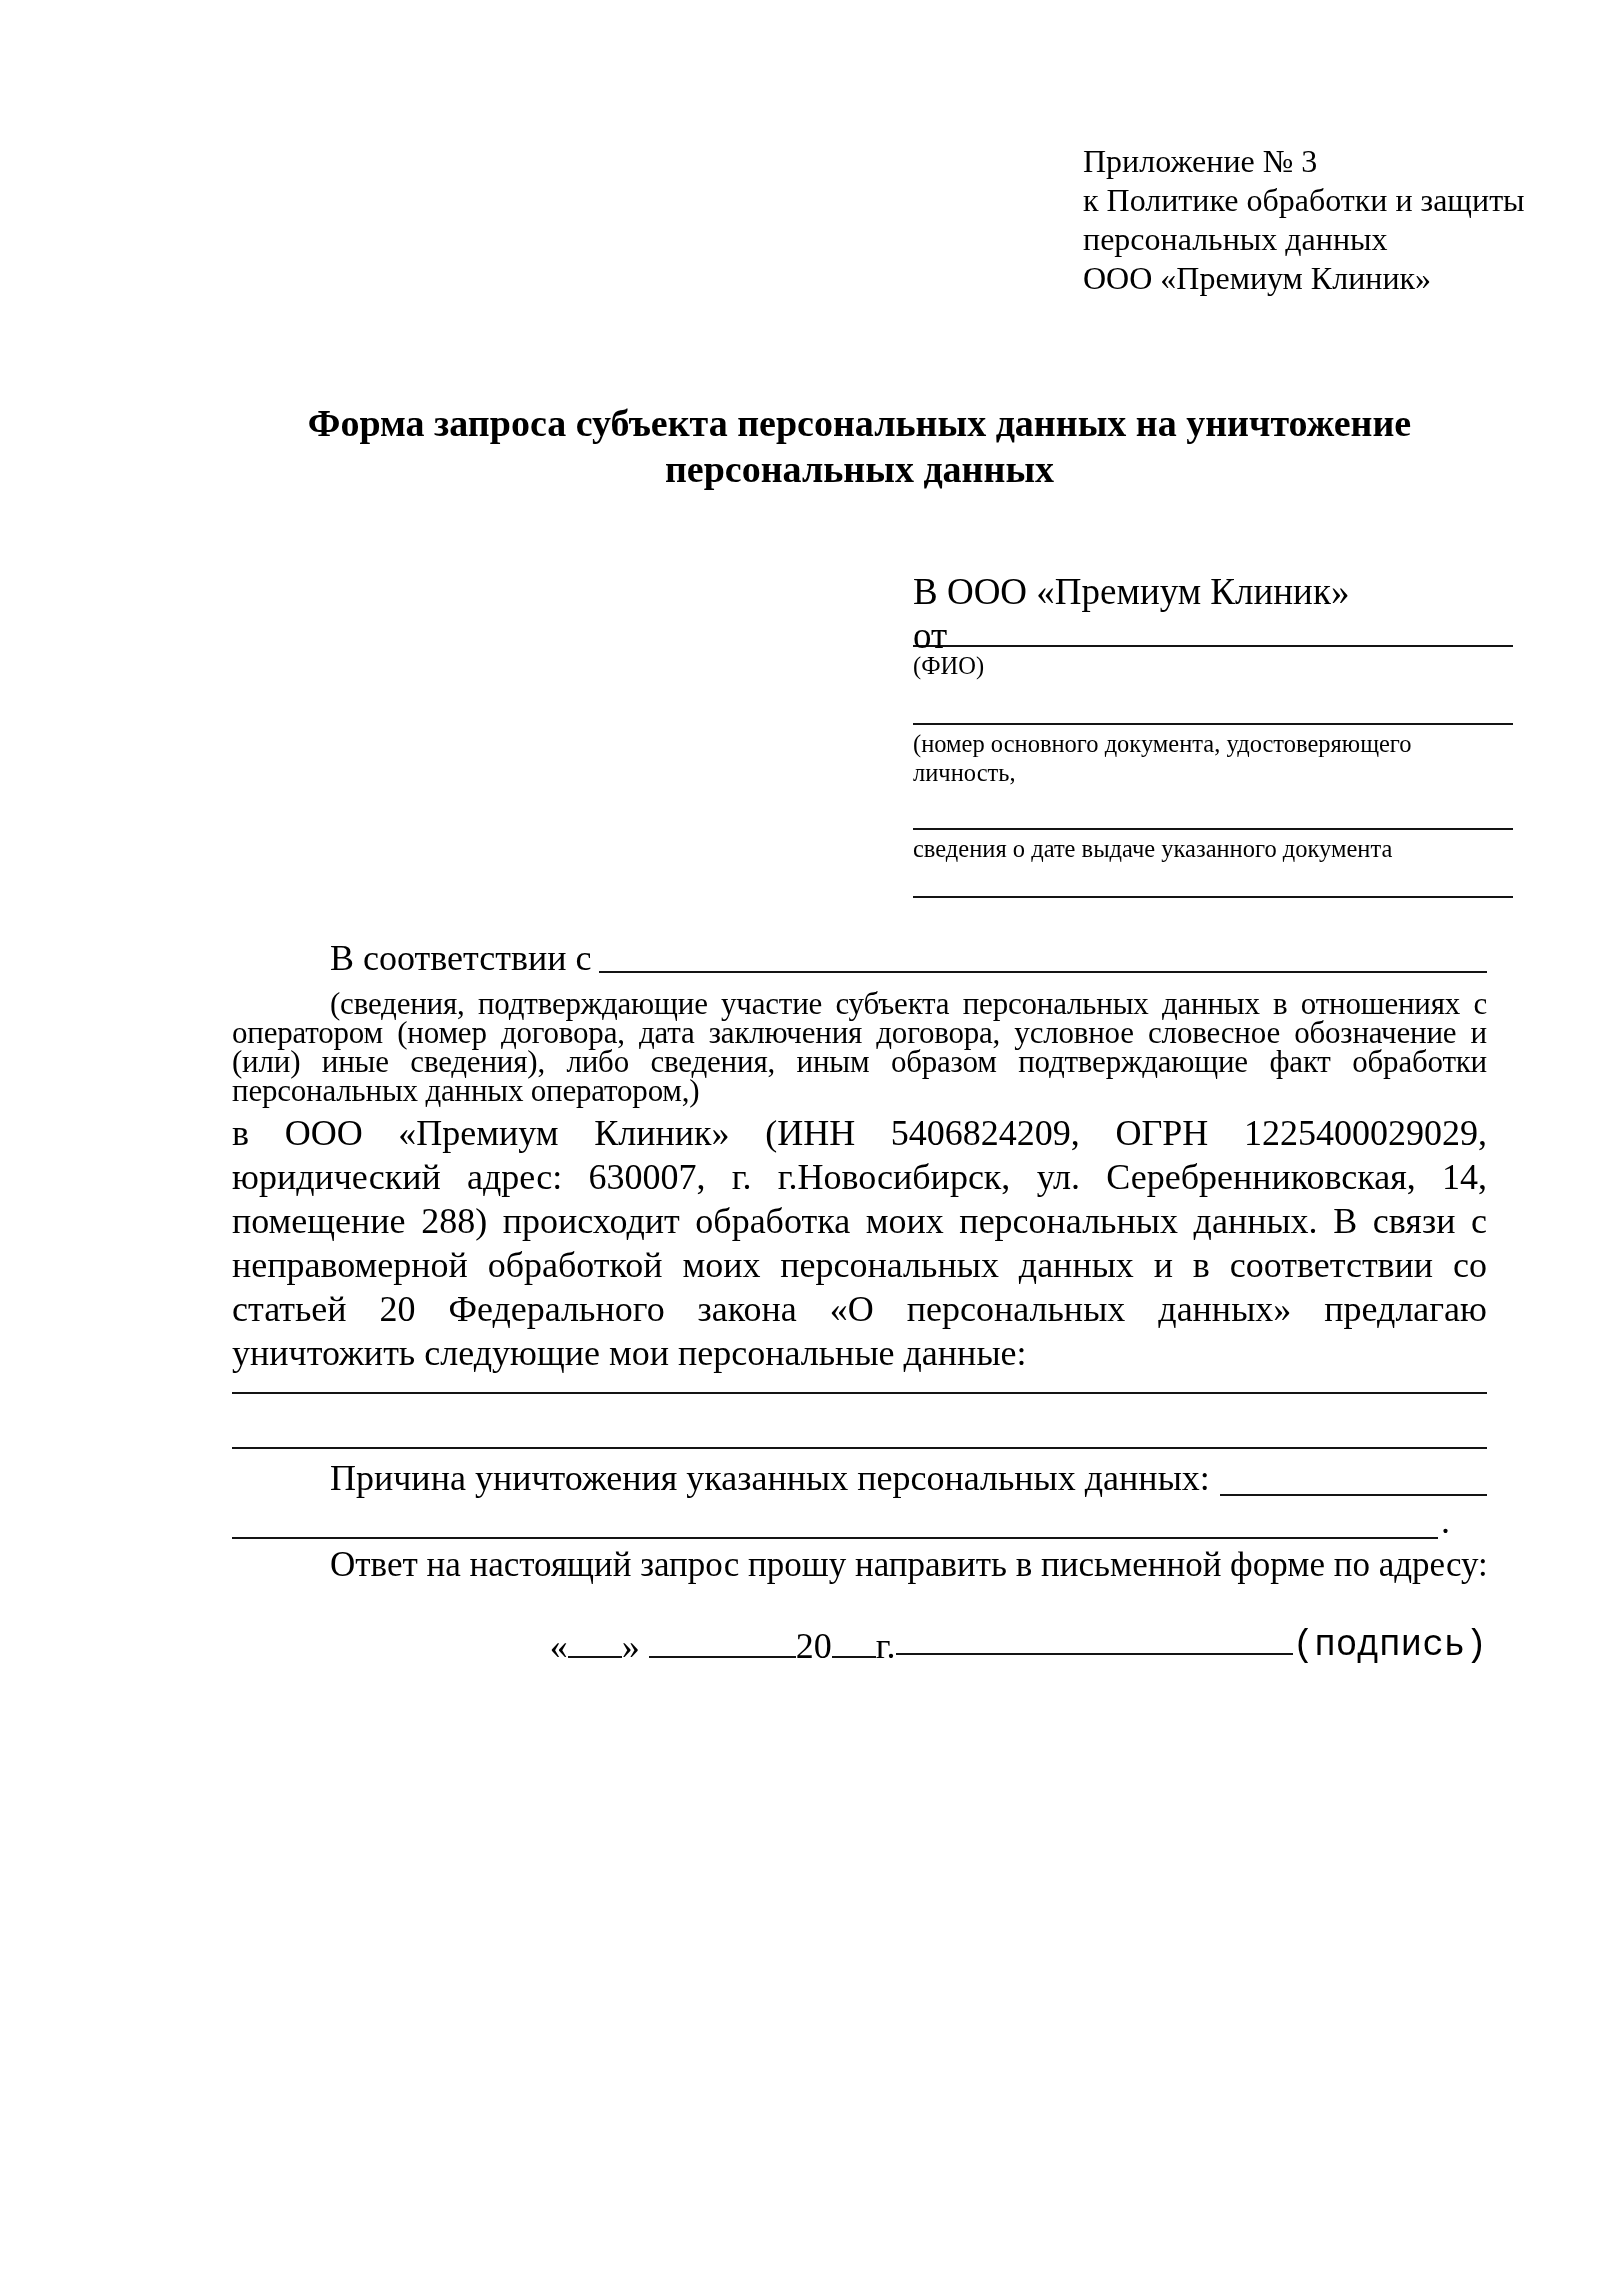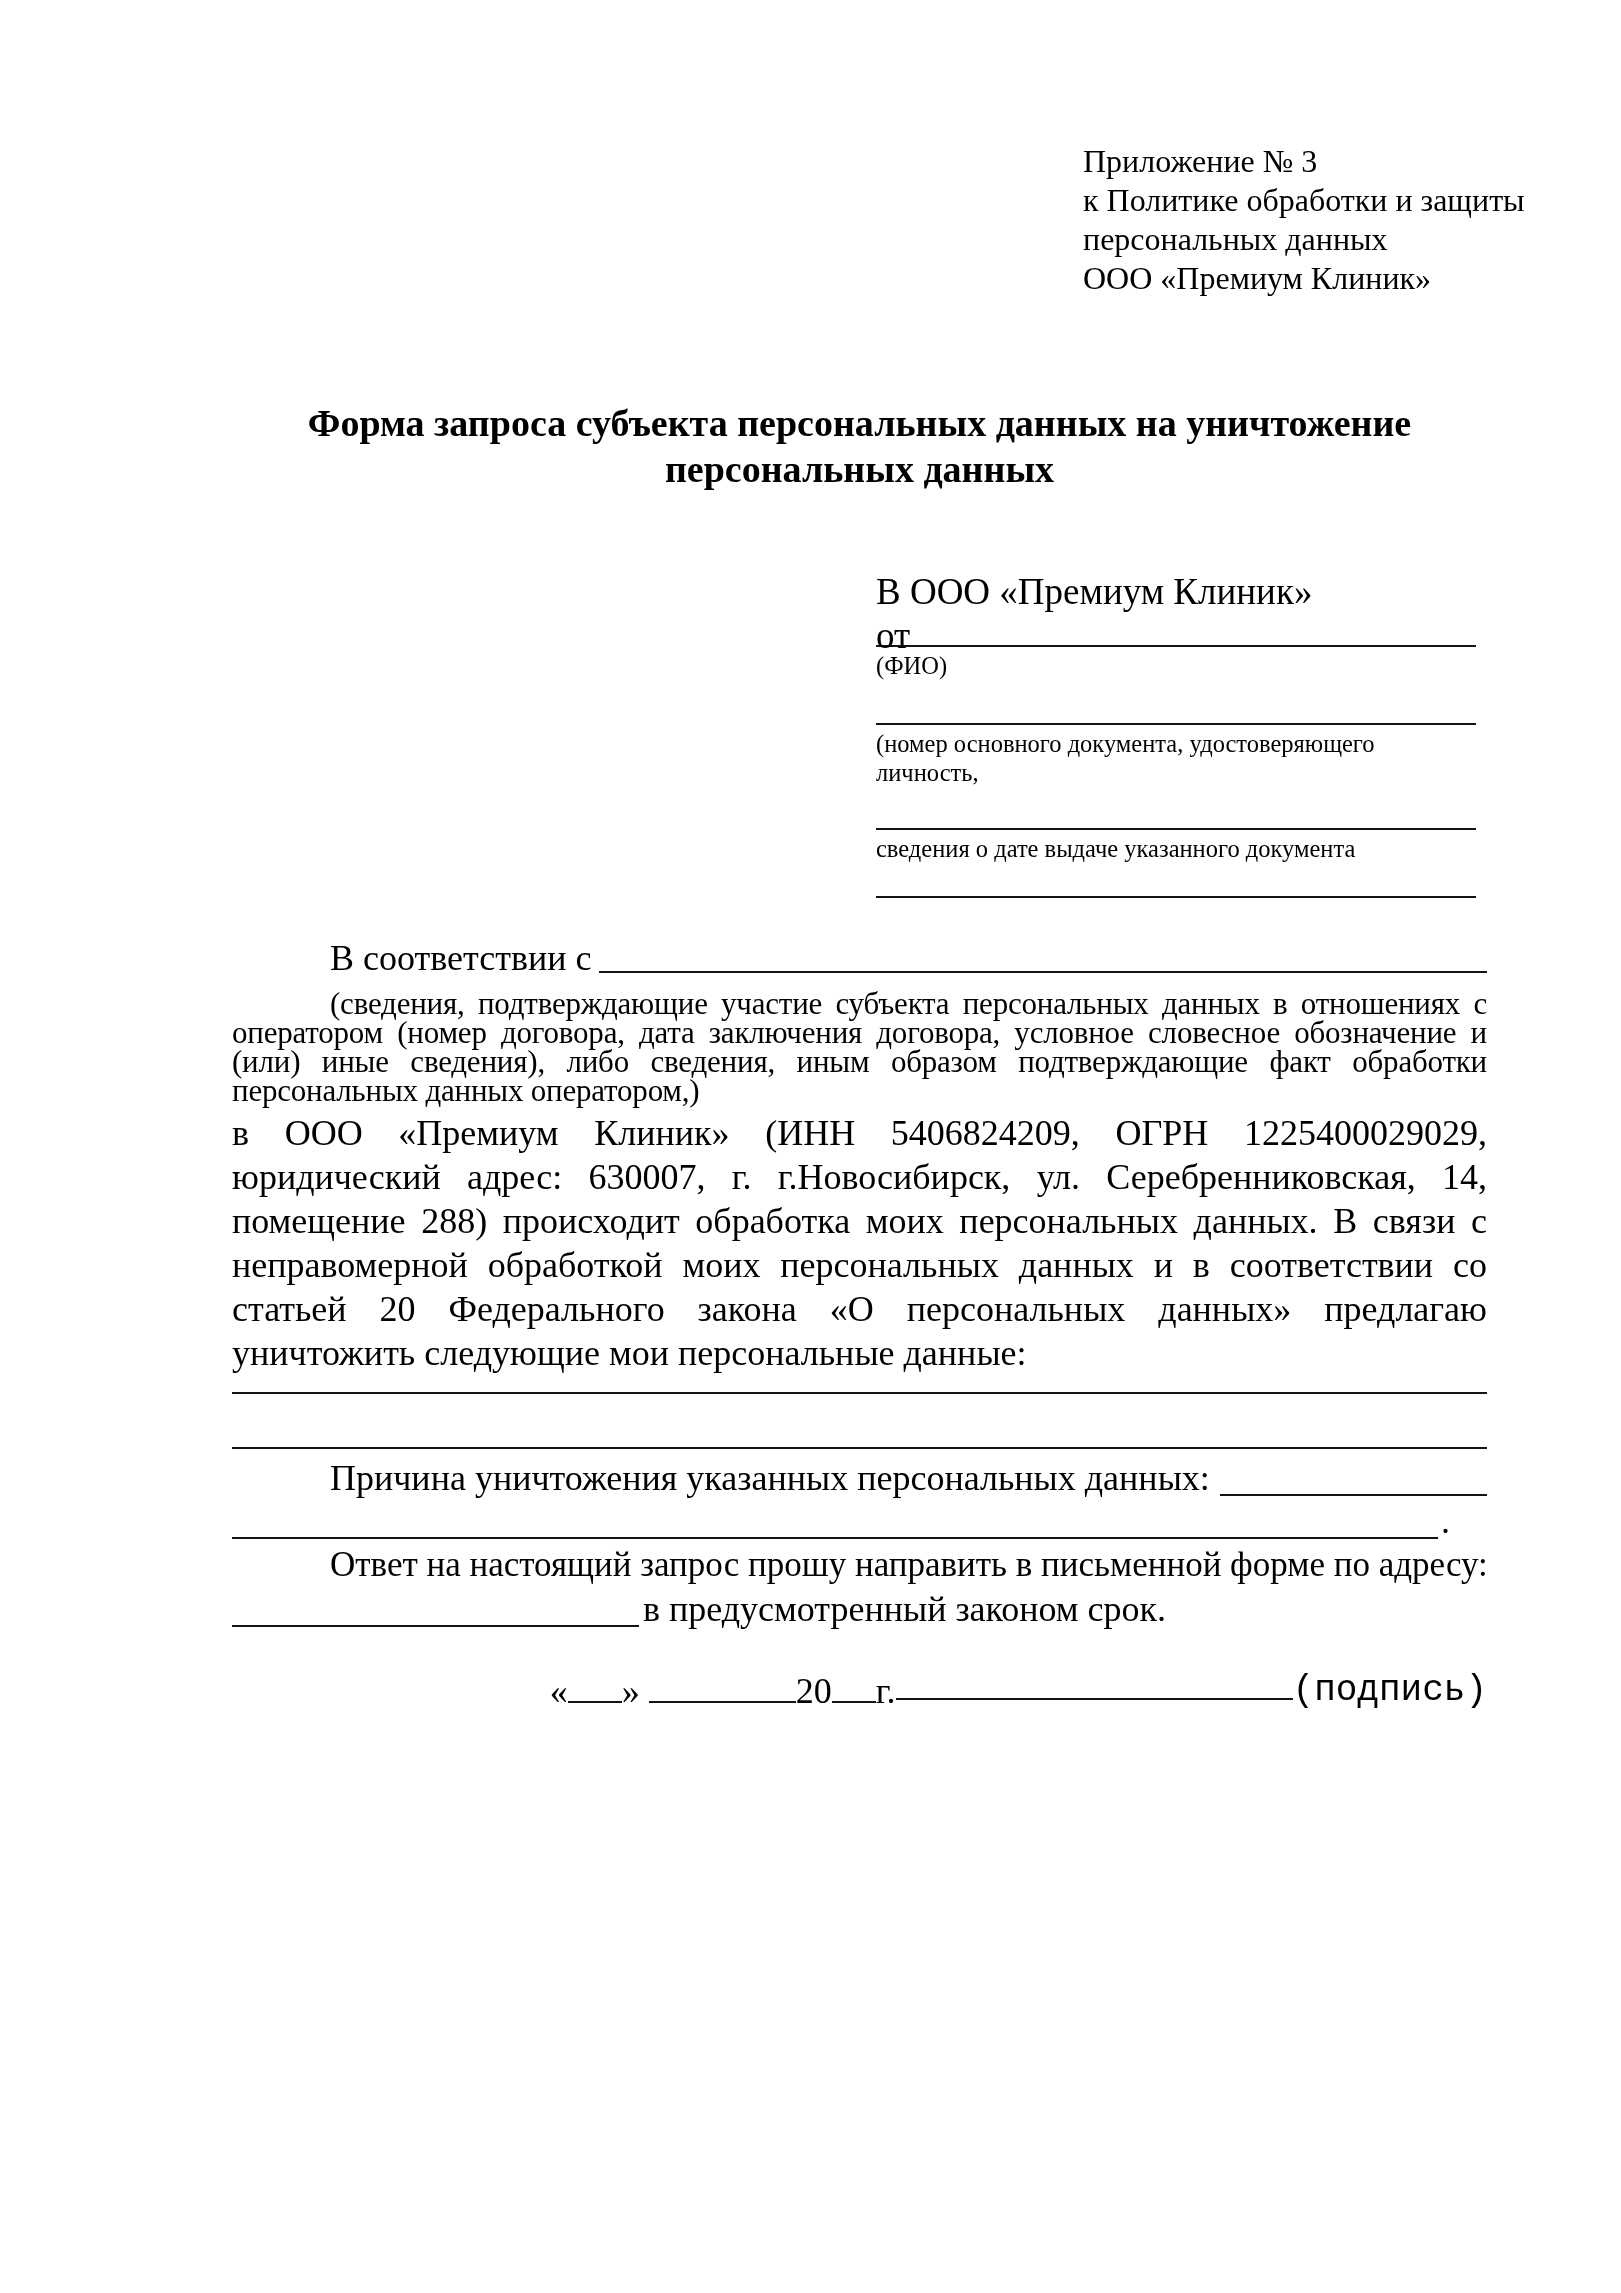--- a/index.html
+++ b/index.html
@@ -20,21 +20,21 @@
 
   
   .doc-title {
     position:absolute; left:232px; top:400px; width:1255px;
     text-align:center; font-weight:bold;
     font-size:38px; line-height:46px;
   }
 
   
   .recipient {
-    position:absolute; left:876px; top:570px; width:600px;
+    position:absolute; left:913px; top:570px; width:600px;
     font-size:37px; line-height:44px;
   }
   .recipient .r-to   { height:44px; }
   .recipient .r-from { height:31px; }
   .fill-rule { width:100%; height:0; border-bottom:2.9px solid #141414; }
   .cap {
     font-size:24.5px; line-height:29px;
     padding-top:3.9px;
   }
   .cap-gap1 { height:43px; }  
@@ -141,24 +141,20 @@
       <span class="flexrule"></span>
     </div>
 
     <div class="longrule-row">
       <span class="flexrule"></span>
       <span class="period">.</span>
     </div>
 
     <div class="answer-row">Ответ на настоящий запрос прошу направить в письменной форме по адресу:</div>
 
-    <div class="tail-row">
-      <span class="leadrule"></span>
-      <span class="txt">в предусмотренный законом срок.</span>
-    </div>
 
     <div class="footer-row">
       <span class="date-group">
         <span>«</span><span class="blank w55"></span><span>»</span>
         <span class="blank w150"></span><span>20</span><span class="blank w45"></span><span>г.</span>
       </span>
       <span class="sig-group">
         <span class="sig-rule"></span><span>(подпись)</span>
       </span>
     </div>

